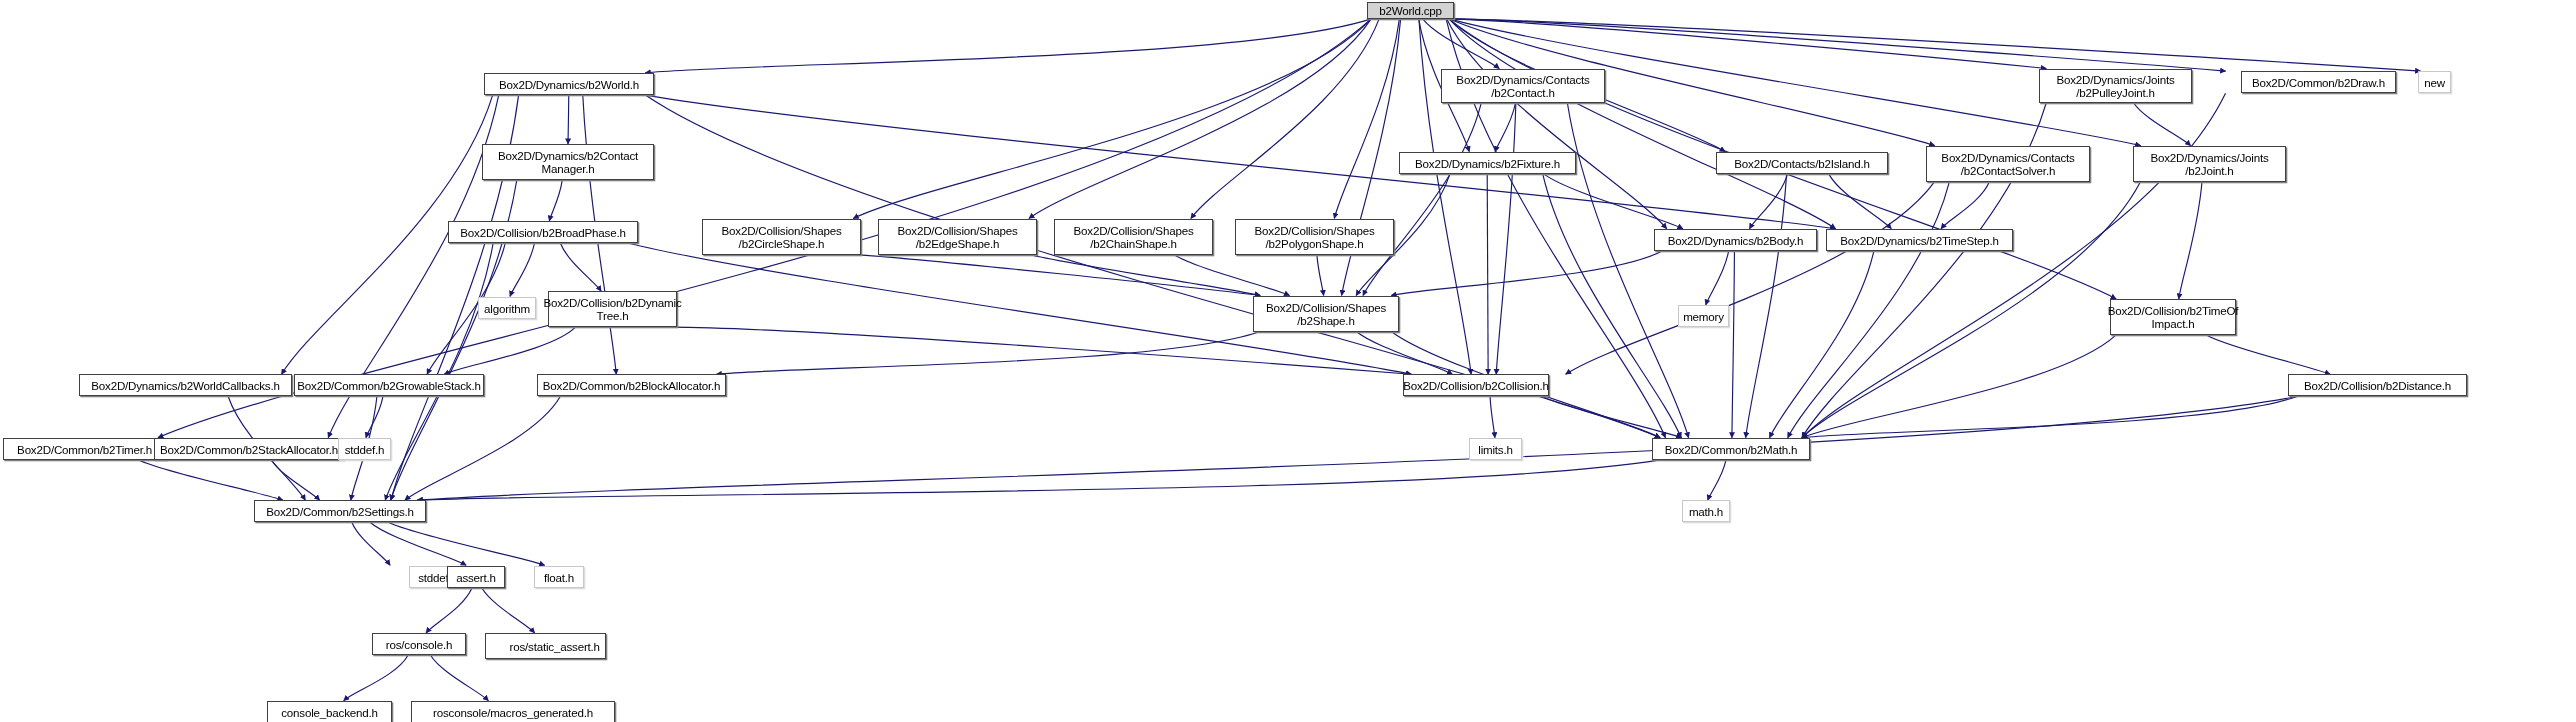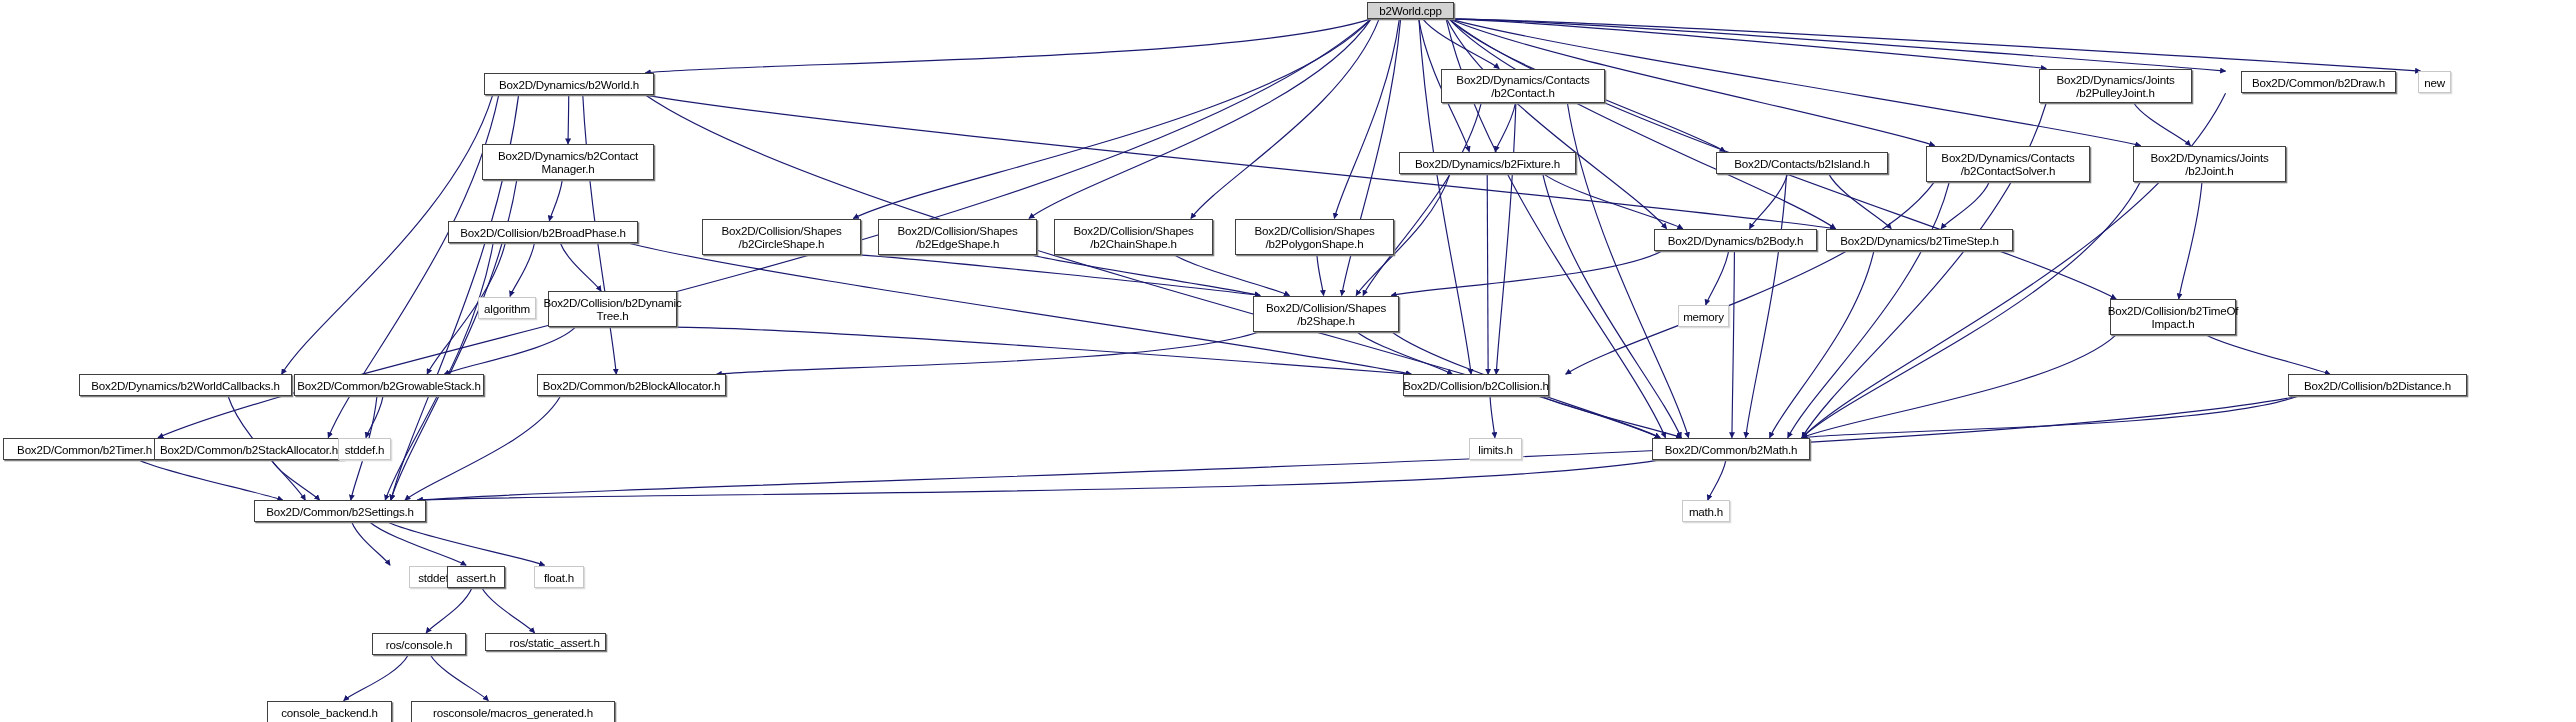--- a/index.html
+++ b/index.html
@@ -198,18 +198,18 @@
       <div class="node" style="left: 154px; top: 438px; width: 190px; height: 22px;">Box2D/Common/b2StackAllocator.h</div>
       <div class="node sys" style="left: 338px; top: 438px; width: 53px; height: 22px;">stddef.h</div>
       <div class="node sys" style="left: 1469px; top: 438px; width: 53px; height: 22px;">limits.h</div>
       <div class="node" style="left: 1652px; top: 438px; width: 158px; height: 22px;">Box2D/Common/b2Math.h</div>
       <div class="node" style="left: 254px; top: 500px; width: 172px; height: 22px;">Box2D/Common/b2Settings.h</div>
       <div class="node sys" style="left: 1682px; top: 500px; width: 48px; height: 22px;">math.h</div>
       <div class="node sys" style="left: 365px; top: 566px; width: 58px; height: 22px; margin-left: 44px;">stddef.h</div>
       <div class="node" style="left: 447px; top: 566px; width: 58px; height: 22px;">assert.h</div>
       <div class="node sys" style="left: 534px; top: 566px; width: 50px; height: 22px;">float.h</div>
       <div class="node" style="left: 372px; top: 633px; width: 94px; height: 22px;">ros/console.h</div>
-      <div class="node" style="left: 485px; top: 633px; width: 121px; height: 18px; padding-left: 21px;">ros/static_assert.h</div>
+      <div class="node" style="left: 485px; top: 633px; width: 121px; height: 26px; padding-left: 21px;">ros/static_assert.h</div>
       <div class="node" style="left: 267px; top: 701px; width: 125px; height: 22px;">console_backend.h</div>
       <div class="node" style="left: 411px; top: 701px; width: 204px; height: 22px;">rosconsole/macros_generated.h</div>
     </div>
 </div>
 
 
 </body></html>

